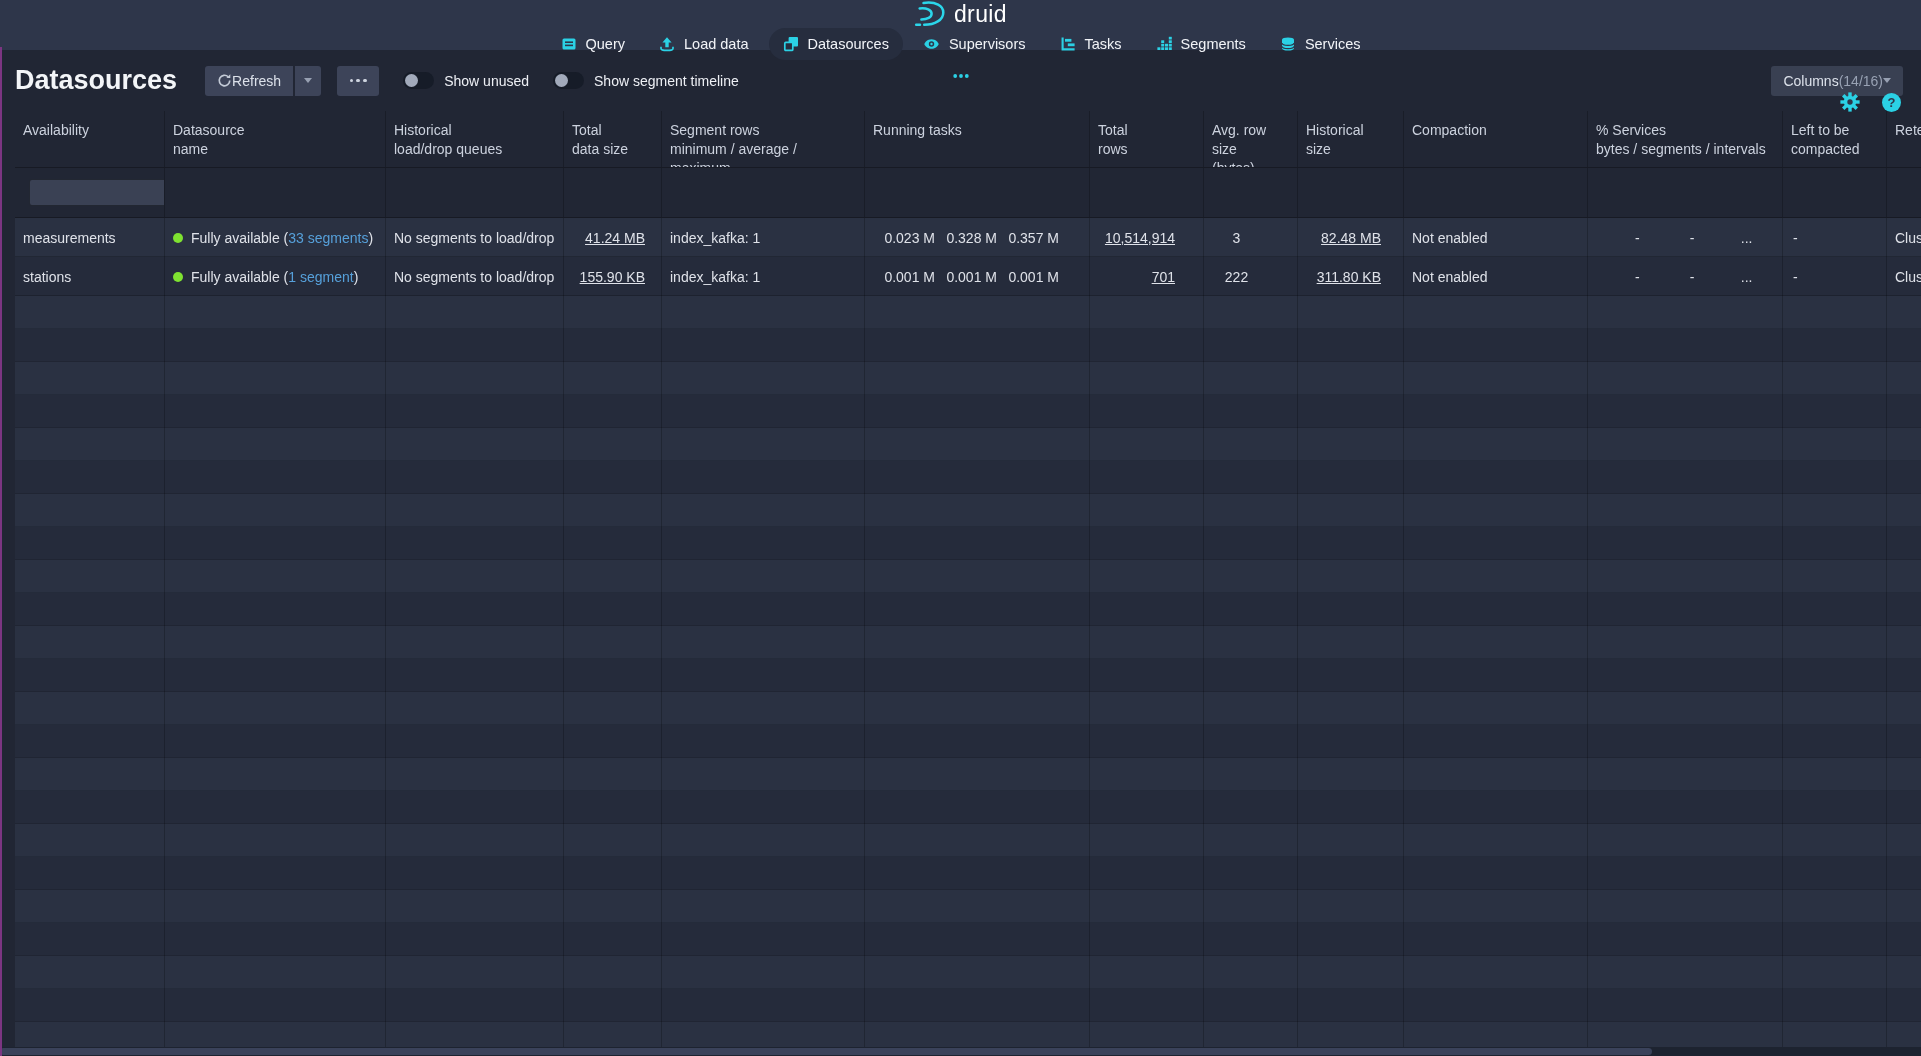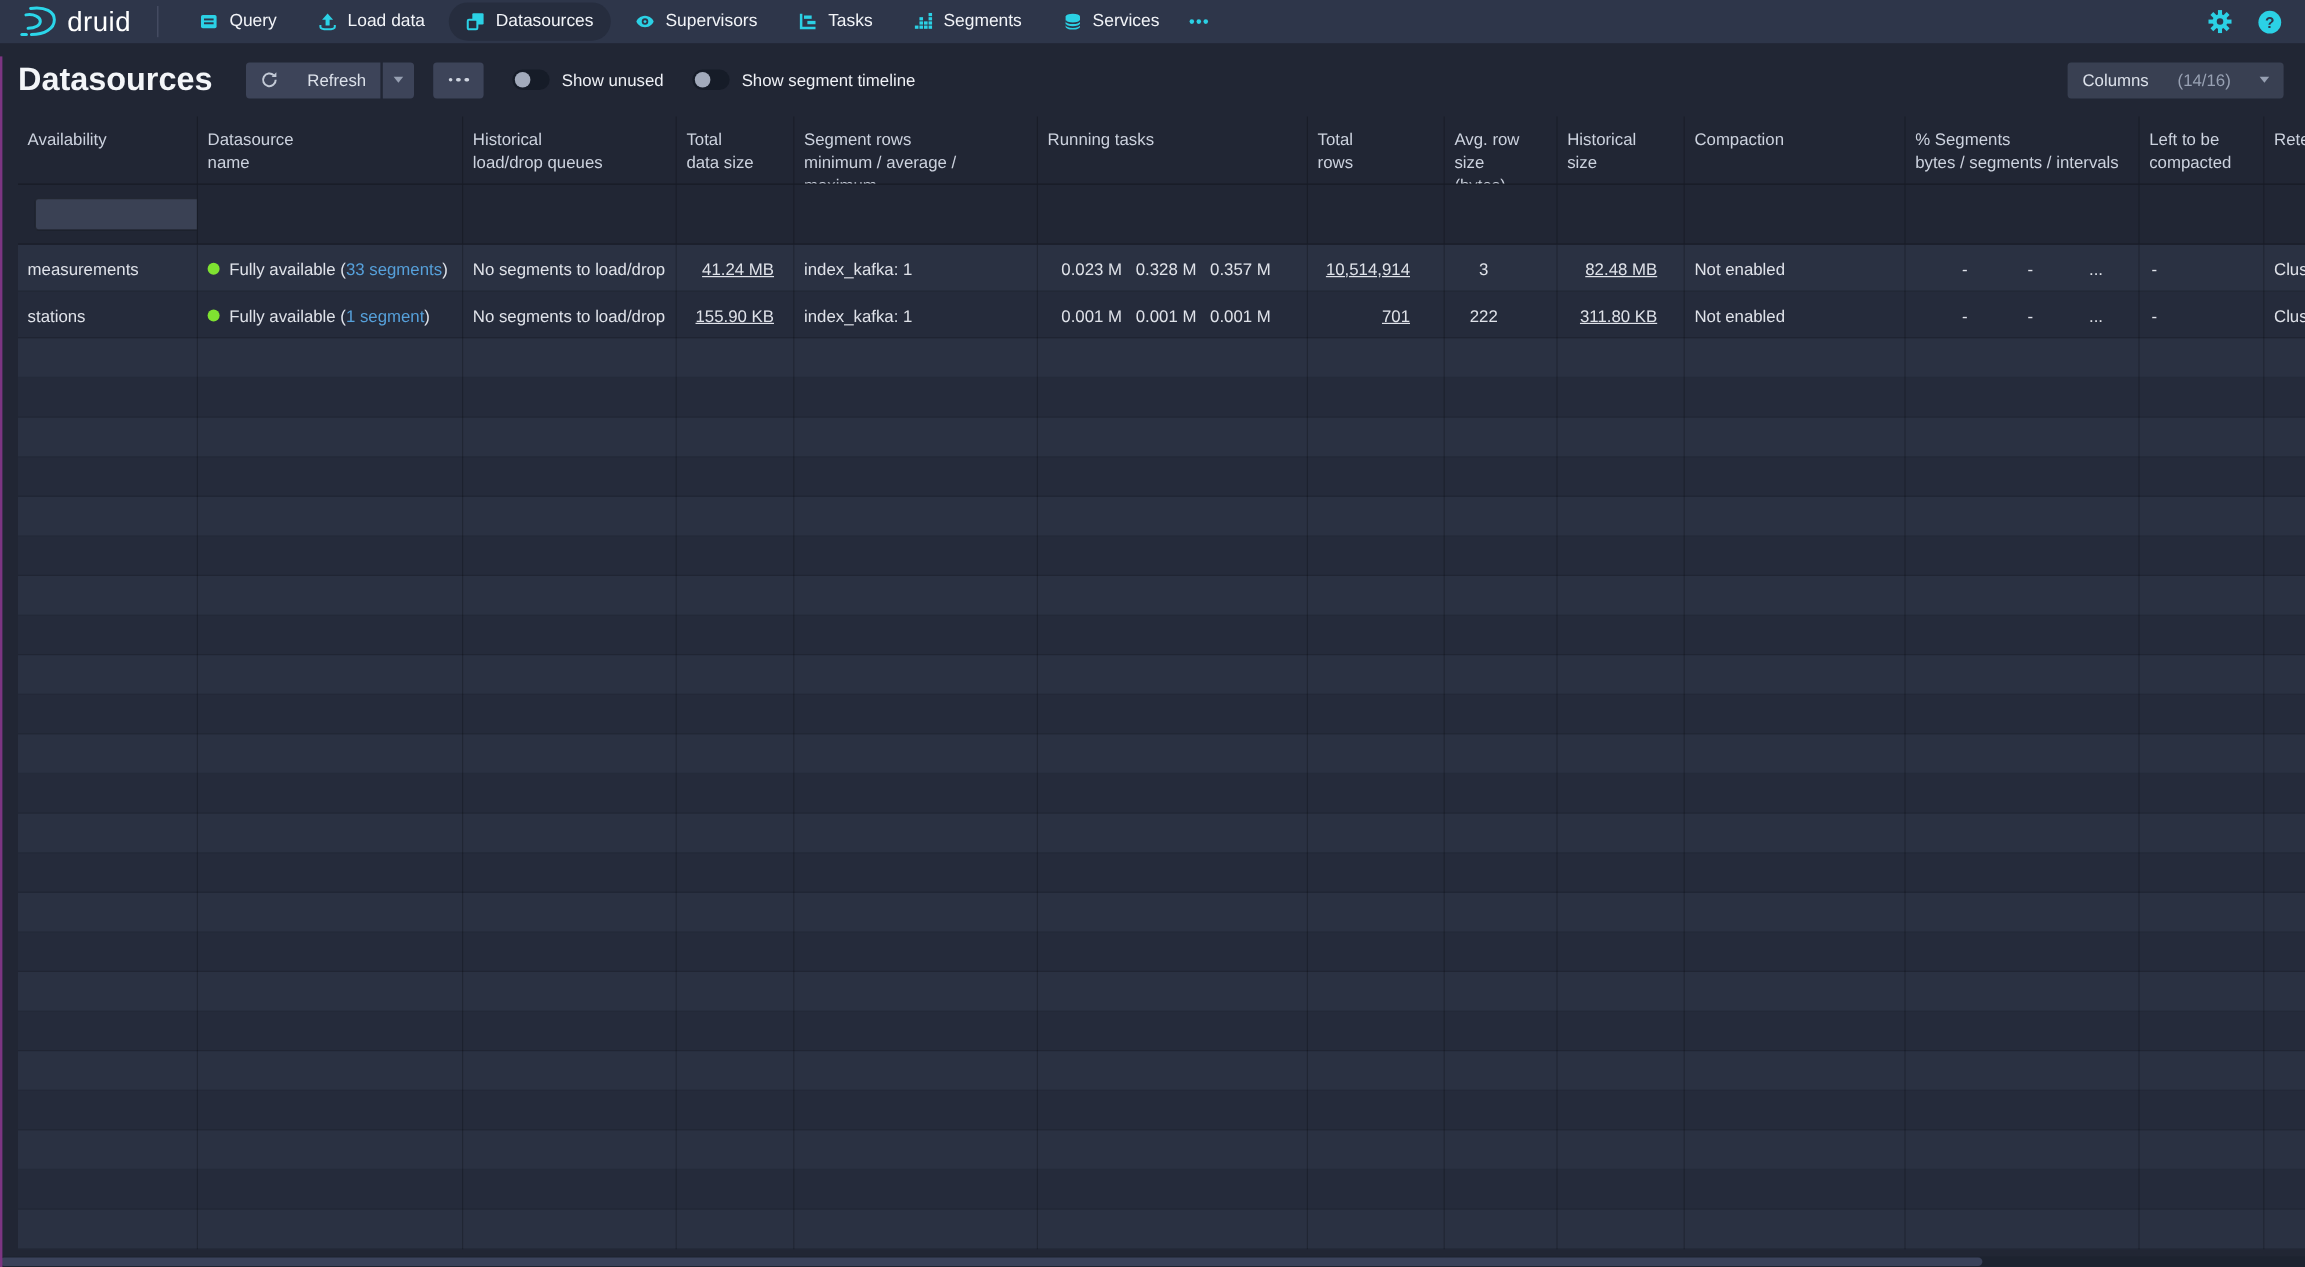--- a/index.html
+++ b/index.html
@@ -8,22 +8,22 @@
     font-family:"Liberation Sans", sans-serif;
     background:#20263
 
 3;
     background:#212634;
     color:#dfe2e9;
     position:relative;
   }
   
   .navbar{
-    height:36px; background:#2e364a; display:flex; align-items:center;
-    padding:0 16px; position:relative; z-index:3;
+    height:50px; background:#2e364a; display:flex; align-items:center;
+    padding:0 16px; position:relative; z-index:3;flex-direction:column;
   }
   .brand{ display:flex; align-items:center; gap:9px; cursor:pointer; }
   .brand-word{ color:#ffffff; font-size:23px; letter-spacing:.4px; }
   .nav-divider{ width:1px; height:26px; background:#4a5268; margin:0 20px 0 22px; }
   .nav-items{ display:flex; align-items:center; gap:6px; }
   .nav-item{
     display:flex; align-items:center; gap:9px; padding:8px 14px;
     border-radius:18px; font-size:14.5px; color:#f2f4f8; cursor:pointer; white-space:nowrap;
   }
   .nav-item.active{ background:#262d3e; }
@@ -36,21 +36,21 @@
     display:flex; align-items:center; justify-content:center; cursor:pointer;
   }
   .help-circle::after{ content:"?"; color:#2e364a; font-weight:bold; font-size:13px; }
   
   .page-header{
     height:61px; display:flex; align-items:center; padding:0 18px 0 15px; gap:16px;
   }
   .page-title{ font-size:27px; font-weight:bold; color:#f3f5f8; margin-right:12px; }
   .btn{
     background:#3d4459; color:#dce1ea; font-size:14px; height:30px; border:none;
-    border-radius:3px; padding:0 12px; display:inline-flex; align-items:center; gap:24px;
+    border-radius:3px; padding:0 12px; display:inline-flex; align-items:center; gap:0;
     cursor:pointer; white-space:nowrap;
   }
   .btn-group{ display:flex; }
   .btn-group .btn.main{ border-radius:3px 0 0 3px; }
   .btn-group .btn.caret-btn{ border-radius:0 3px 3px 0; margin-left:2px; padding:0 9px; }
   .caret{ width:0; height:0; border-left:4.5px solid transparent; border-right:4.5px solid transparent; border-top:5.5px solid #97a0b2; display:inline-block; }
   .dots{ display:inline-flex; align-items:center; }
   .dots i{ width:3.5px; height:3.5px; border-radius:50%; background:#cfd5e0; margin:0 1.6px; display:inline-block; }
   .switch-group{ display:flex; align-items:center; gap:10px; margin-left:8px; cursor:pointer; }
   .switch{ width:31px; height:17px; border-radius:9px; background:#161c28; position:relative; flex:none; }
@@ -304,21 +304,21 @@
         <div>(bytes)</div>
       </div>
       <div class="th">
         <div>Historical</div>
         <div>size</div>
       </div>
       <div class="th">
         <div>Compaction</div>
       </div>
       <div class="th">
-        <div>% Segments</div>
+        <div>% Services</div>
         <div>bytes / segments / intervals</div>
       </div>
       <div class="th">
         <div>Left to be</div>
         <div>compacted</div>
       </div>
       <div class="th">
         <div>Retention</div>
       </div>
     </div>

